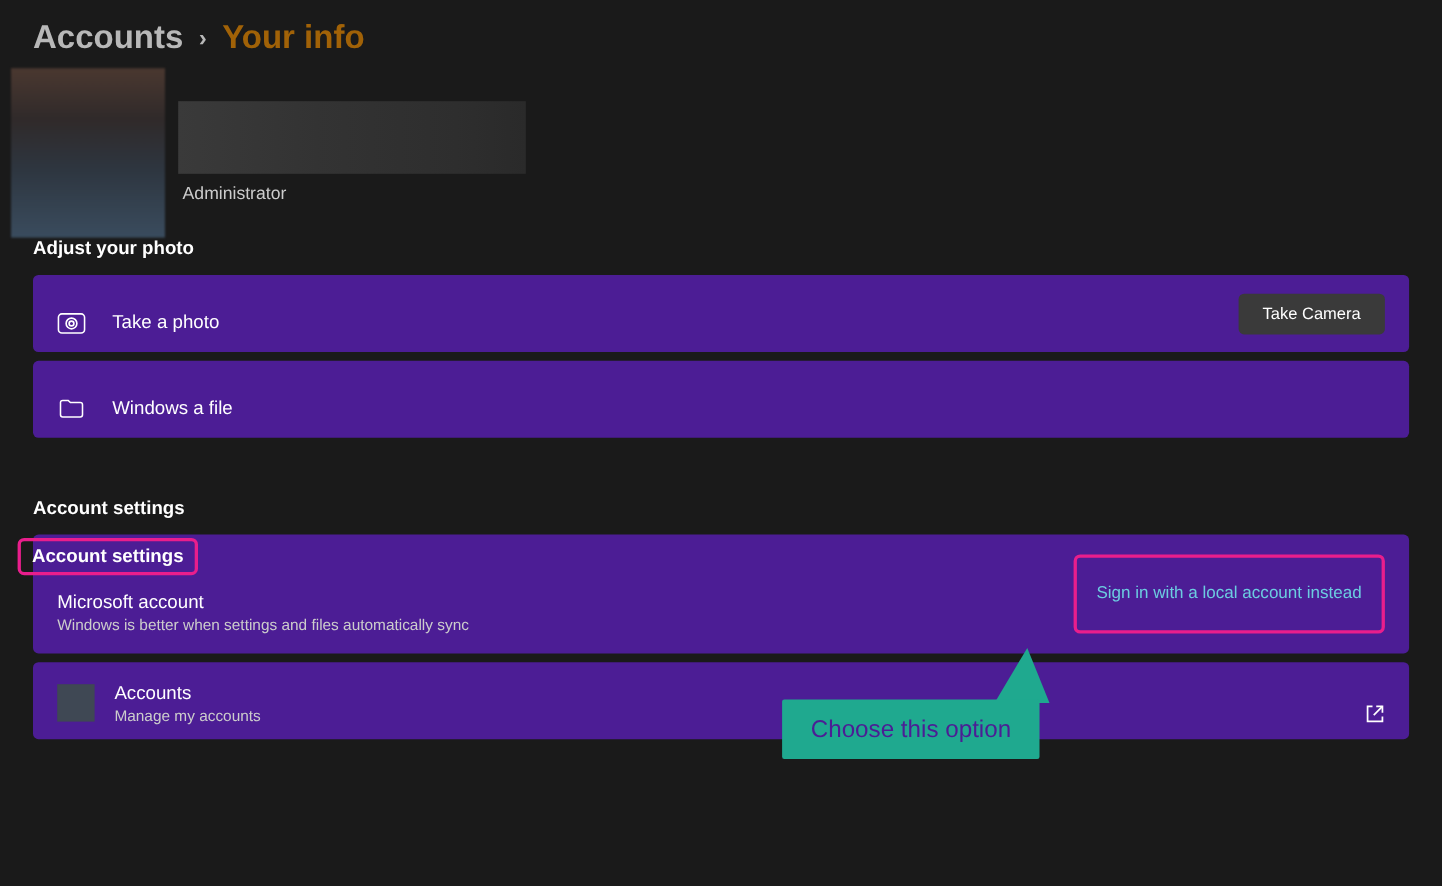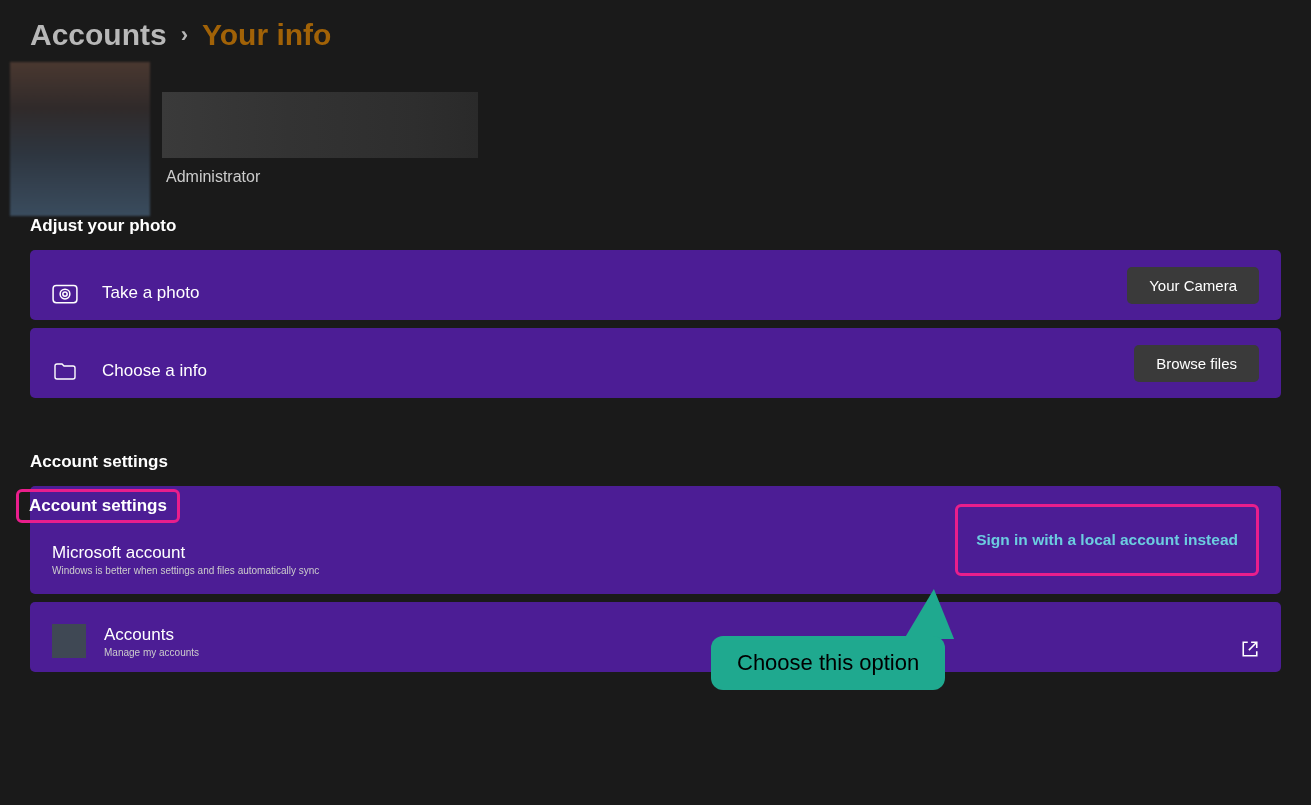--- a/index.html
+++ b/index.html
@@ -88,21 +88,21 @@
       align-items: center;
       justify-content: center;
       color: #ffffff;
     }
     .card-text {
       display: flex;
       flex-direction: column;
       gap: 2px;
     }
     .card-title { font-size: 17px; color: #ffffff; }
-    .card-sub { font-size: 10px; color: #cccccc; }
+    .card-sub { font-size: 14px; color: #cccccc; }
     .btn {
       background: #3a3a3a;
       color: #ffffff;
       border: none;
       border-radius: 5px;
       padding: 10px 22px;
       font-size: 15px;
       cursor: pointer;
       font-family: inherit;
     }
@@ -119,31 +119,30 @@
       border: 3px solid #e91e8c;
       border-radius: 6px;
       padding: 4px 10px 4px 10px;
       pointer-events: none;
     }
     .highlight-box-1 .section-title { margin: 0; }
     .highlight-box-2 {
       border: 3px solid #e91e8c;
       border-radius: 6px;
       padding: 24px 18px;
-      font-weight: bold;
     }
     .callout {
       position: absolute;
       left: 711px;
       top: 636px;
       background: #1fa98f;
-      color: #000000;
+      color: #4c1d95;
       font-size: 22px;
       padding: 14px 26px;
-      border-radius: 12px;
+      border-radius: 2px;
     }
     .callout-arrow {
       position: absolute;
       left: 894px;
       top: 589px;
       width: 0;
       height: 0;
       border-left: 50px solid transparent;
       border-right: 0px solid transparent;
       border-bottom: 50px solid #1fa98f;
@@ -184,33 +183,32 @@
     <div class="card-left">
       <div class="card-icon">
         <svg viewBox="0 0 24 20" width="26" height="22" fill="none" stroke="#fff" stroke-width="1.4">
           <rect x="1" y="3" width="22" height="16" rx="3"></rect>
           <circle cx="12" cy="11" r="4.5"></circle>
           <circle cx="12" cy="11" r="2"></circle>
         </svg>
       </div>
       <div class="card-title">Take a photo</div>
     </div>
-    <button class="btn">Your Camera</button>
+    <button class="btn">Take Camera</button>
   </div>
 
   <div class="card">
     <div class="card-left">
       <div class="card-icon">
         <svg viewBox="0 0 24 20" width="26" height="20" fill="none" stroke="#fff" stroke-width="1.4">
           <path d="M2 5 a2 2 0 0 1 2 -2 h5 l2 2 h9 a2 2 0 0 1 2 2 v9 a2 2 0 0 1 -2 2 H4 a2 2 0 0 1 -2 -2 Z"></path>
         </svg>
       </div>
-      <div class="card-title">Choose a info</div>
-    </div>
-    <button class="btn">Browse files</button>
+      <div class="card-title">Windows a file</div>
+    </div>
   </div>
 
   <div class="section-title account-settings">Account settings</div>
 
   <div class="card" style="padding-top:18px;padding-bottom:18px;">
     <div class="card-text">
       <div class="card-title">Microsoft account</div>
       <div class="card-sub">Windows is better when settings and files automatically sync</div>
     </div>
     <div class="highlight-box-2">

